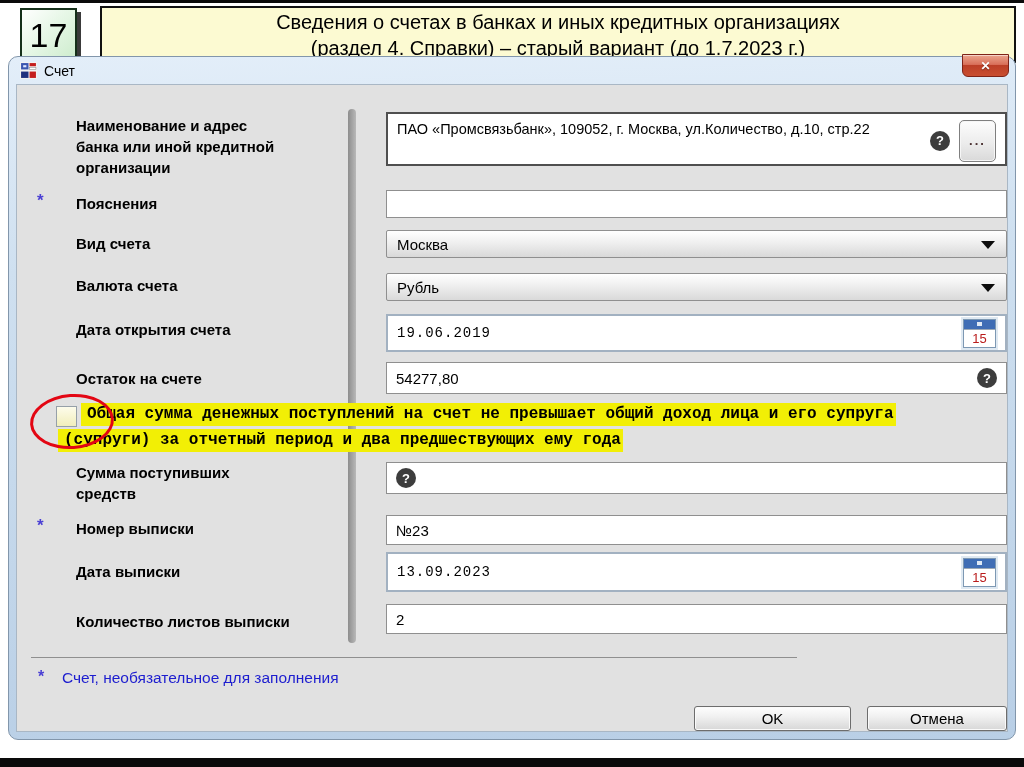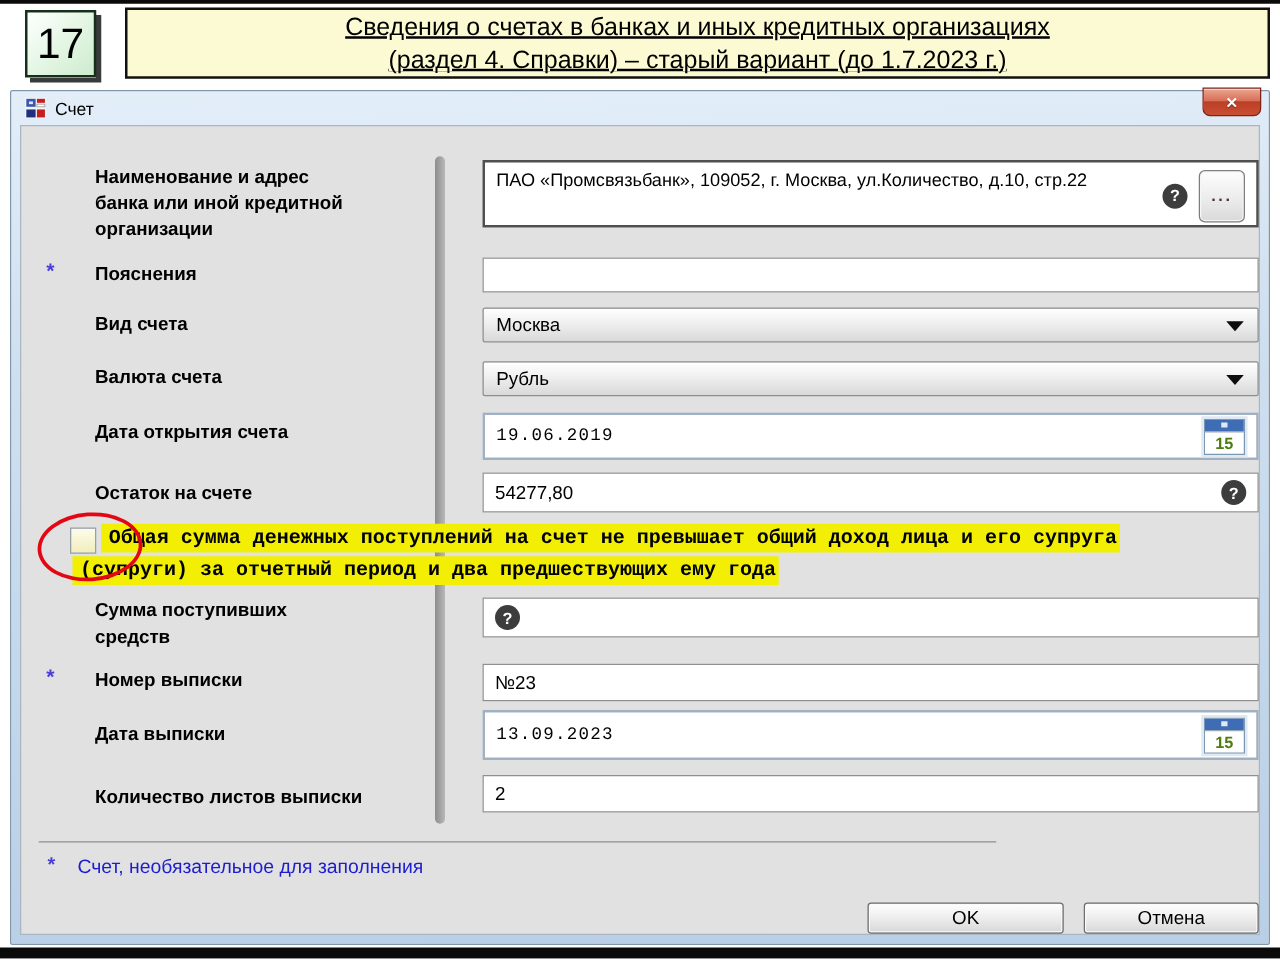--- a/index.html
+++ b/index.html
@@ -9,26 +9,26 @@
 
   
   .frame-top{position:absolute;left:0;top:0;width:1024px;height:3px;background:#0a0a0a;}
   .frame-bottom{position:absolute;left:0;top:758px;width:1024px;height:9px;background:#0a0a0a;}
   .slide-num{position:absolute;left:20px;top:8px;width:57px;height:54px;
     background:linear-gradient(135deg,#ffffff 0%,#e7f7e7 45%,#cdeccd 100%);
     border:2px solid #15301a;box-shadow:4px 4px 0 #3a3a3a;
     display:flex;align-items:center;justify-content:center;font-size:34px;}
   .banner{position:absolute;left:100px;top:6px;width:916px;height:57px;background:#fcfad2;
     border:2px solid #111;display:flex;flex-direction:column;align-items:center;justify-content:center;
-    font-size:20px;line-height:26px;text-align:center;text-decoration:underline;}
-
-  
-  .dialog{position:absolute;left:8px;top:72px;width:1008px;height:684px;
+    font-size:20px;line-height:26px;text-align:center;}
+
+  
+  .dialog{position:absolute;left:8px;top:56px;width:1008px;height:684px;
     background:linear-gradient(178deg,#e3eef9 0%,#cfe0f0 30%,#b9cfe6 100%);
-    border:1px solid #8296ab;border-radius:2px;}
+    border:1px solid #8296ab;border-radius:10px;}
   .titlebar{position:absolute;left:0;top:0;right:0;height:27px;display:flex;align-items:center;
     gap:7px;padding-left:11px;font-size:14px;}
   .dlg-icon{width:17px;height:17px;flex:none;}
   .close-btn{position:absolute;right:6px;top:-3px;width:47px;height:23px;z-index:6;
     background:linear-gradient(#eba58e 0%,#d9705a 45%,#bc3f27 50%,#c94e30 100%);
     border:1px solid #7e2317;border-radius:0 0 6px 6px;
     display:flex;align-items:center;justify-content:center;
     color:#fff;font-size:12px;font-weight:bold;text-shadow:0 1px 1px #00000066;
     box-shadow:inset 0 1px 0 #ffffff88;}
   .content{position:absolute;left:7px;right:7px;top:27px;bottom:7px;background:#e1e1e1;
@@ -64,21 +64,21 @@
     display:flex;align-items:center;padding:0 10px;font-size:15px;}
   .dd-arrow{position:absolute;right:11px;top:50%;margin-top:-3px;width:0;height:0;
     border-left:7px solid transparent;border-right:7px solid transparent;border-top:8px solid #0d0d0d;}
 
   .df{border:2px solid #a2b1c1;justify-content:space-between;}
   .cal{width:33px;height:29px;flex:none;border:1px solid #7d98b3;outline:2px solid #dfe9f2;
     background:#fff;display:flex;flex-direction:column;}
   .cal-top{height:9px;background:#3f6db5;position:relative;}
   .cal-top::after{content:"";position:absolute;left:50%;top:2px;width:5px;height:4px;margin-left:-3px;background:#dfe9f5;}
   .cal-num{flex:1;display:flex;align-items:center;justify-content:center;
-    font-size:13px;font-weight:bold;border-top:1px solid #9aa8b6;color:#4d7c0f;}
+    font-size:13px;font-weight:normal;border-top:1px solid #9aa8b6;color:#b91c1c;}
 
   
   .cb{position:absolute;left:39px;top:321px;width:21px;height:21px;z-index:3;
     border:1px solid #96a0a8;background:linear-gradient(#fdfceb,#f1eebb);}
   .hl{position:absolute;background:#f2ef05;font-weight:bold;font-size:16px;
     padding:2px 2px 3px 6px;white-space:nowrap;z-index:2;font-family:Liberation Mono, monospace;}
   .ellipse{position:absolute;left:13px;top:309px;width:84px;height:55px;border:3px solid #e30613;
     border-radius:50%;z-index:10;transform:rotate(-4deg);}
 
   .divider{position:absolute;left:14px;top:572px;width:766px;height:1px;background:#8f8f8f;}

